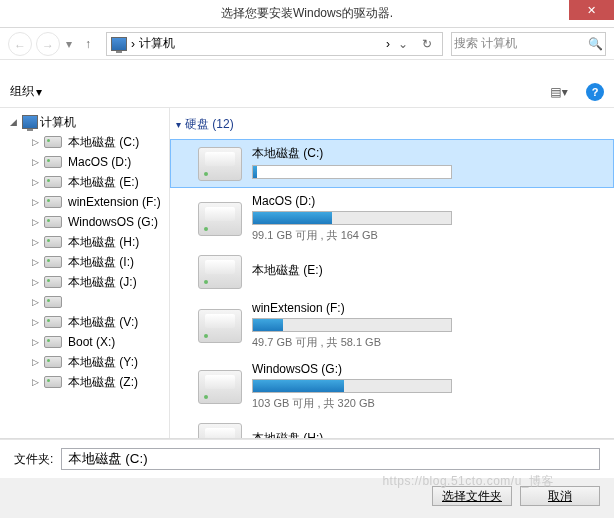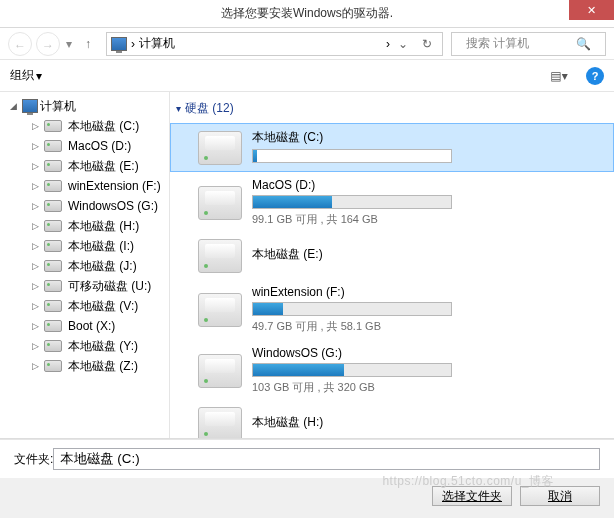--- a/index.html
+++ b/index.html
@@ -11,23 +11,23 @@
 .nav-btn { width: 24px; height: 24px; border: 1px solid #ccc; border-radius: 50%; display: flex; align-items: center; justify-content: center; color: #888; cursor: pointer; }
 .nav-btn.disabled { opacity: 0.5; }
 .nav-dropdown { width: 10px; text-align: center; color: #888; cursor: pointer; }
 .nav-up { width: 20px; height: 20px; display: flex; align-items: center; justify-content: center; color: #666; cursor: pointer; }
 .address-bar { flex: 1; height: 24px; border: 1px solid #ccc; display: flex; align-items: center; padding: 0 4px; gap: 4px; margin: 0 4px; }
 .pc-icon { width: 16px; height: 14px; background: linear-gradient(#4a90d9, #2b6cb0); border: 1px solid #666; position: relative; }
 .pc-icon::after { content: ""; position: absolute; bottom: -3px; left: 4px; width: 6px; height: 2px; background: #888; }
 .address-text { flex: 1; }
 .address-drop { color: #666; cursor: pointer; padding: 0 4px; }
 .refresh-btn { color: #666; cursor: pointer; padding: 0 6px; }
-.search-box { width: 155px; height: 24px; border: 1px solid #ccc; display: flex; align-items: center; padding: 0 14px; color: #888; }
+.search-box { width: 155px; height: 24px; border: 1px solid #ccc; display: flex; align-items: center; padding: 0 2px; color: #888; }
 .search-box .mag { margin-left: auto; }
-.toolbar { height: 32px; display: flex; align-items: center; padding: 0 10px; gap: 6px; border-bottom: 1px solid #e5e5e5; }
+.toolbar { height: 32px; display: flex; align-items: center; padding: 0 10px; gap: 6px; border-bottom: 1px solid #e5e5e5; margin-top: 16px; }
 .toolbar .org { cursor: pointer; display: flex; align-items: center; gap: 2px; }
 .toolbar .spacer { flex: 1; }
 .toolbar .view-btn { width: 30px; height: 22px; border: 1px solid transparent; display: flex; align-items: center; justify-content: center; cursor: pointer; color: #555; }
 .toolbar .help-icon { width: 18px; height: 18px; border-radius: 50%; background: #1e88e5; color: #fff; display: flex; align-items: center; justify-content: center; font-weight: bold; font-size: 11px; cursor: pointer; margin-left: 6px; }
 .main { display: flex; height: 368px; }
 .sidebar { width: 170px; border-right: 1px solid #e5e5e5; overflow: hidden; padding: 4px 0; position: relative; }
 .tree-item { display: flex; align-items: center; height: 20px; padding-left: 10px; gap: 2px; cursor: pointer; white-space: nowrap; }
 .tree-item.child { padding-left: 32px; }
 .tree-caret { width: 10px; color: #666; font-size: 9px; }
 .drive-icon { width: 18px; height: 12px; background: linear-gradient(#e8e8e8, #ccc); border: 1px solid #999; border-radius: 2px; position: relative; margin-right: 4px; }
@@ -43,21 +43,21 @@
 .big-drive { width: 44px; height: 34px; background: linear-gradient(#f5f5f5, #d8d8d8); border: 1px solid #bbb; border-radius: 3px; position: relative; flex-shrink: 0; }
 .big-drive::before { content: ""; position: absolute; bottom: 4px; left: 5px; width: 4px; height: 4px; background: #6bbc6b; border-radius: 50%; }
 .big-drive::after { content: ""; position: absolute; top: 4px; left: 6px; right: 6px; height: 14px; background: linear-gradient(#fff, #e8e8e8); border-radius: 2px; }
 .drive-info { flex: 1; }
 .drive-name { color: #000; margin-bottom: 3px; }
 .capacity-bar { width: 200px; height: 14px; border: 1px solid #b8b8b8; background: #eaeaea; margin-bottom: 3px; position: relative; }
 .capacity-bar.selected-bar { background: #fff; }
 .capacity-fill { height: 100%; background: linear-gradient(#3fa7e0, #1e7bbf); }
 .drive-detail { color: #6d6d6d; font-size: 11px; }
 .footer { position: absolute; bottom: 0; left: 0; right: 0; background: #f0f0f0; border-top: 1px solid #ddd; }
-.folder-row { display: flex; align-items: center; padding: 8px 14px; gap: 0; background: #fff; border-top: 1px solid #e5e5e5; }
+.folder-row { display: flex; align-items: center; padding: 8px 14px; gap: 8px; background: #fff; border-top: 1px solid #e5e5e5; }
 .folder-label { }
 .folder-input { flex: 1; height: 22px; border: 1px solid #abadb3; padding: 0 6px; }
 .btn-row { display: flex; justify-content: flex-end; padding: 8px 14px 12px; gap: 8px; background: #f0f0f0; }
 .btn { min-width: 80px; height: 20px; border: 1px solid #acacac; background: linear-gradient(#f5f5f5, #e1e1e1); cursor: pointer; font-size: 12px; text-decoration: underline; }
 .watermark { position: absolute; right: 60px; bottom: 28px; color: #ccc; font-size: 12px; letter-spacing: 0.5px; pointer-events: none; }
 </style>
 </head>
 <body>
 
 <div class="title-bar">
@@ -138,21 +138,20 @@
           <span>本地磁盘 (I:)</span>
         </div>
         <div class="tree-item child">
           <span class="tree-caret">▷</span>
           <div class="drive-icon"></div>
           <span>本地磁盘 (J:)</span>
         </div>
         <div class="tree-item child">
           <span class="tree-caret">▷</span>
           <div class="drive-icon"></div>
-          <span>可移动磁盘 (U:)</span>
         </div>
         <div class="tree-item child">
           <span class="tree-caret">▷</span>
           <div class="drive-icon"></div>
           <span>本地磁盘 (V:)</span>
         </div>
         <div class="tree-item child">
           <span class="tree-caret">▷</span>
           <div class="drive-icon"></div>
           <span>Boot (X:)</span>

